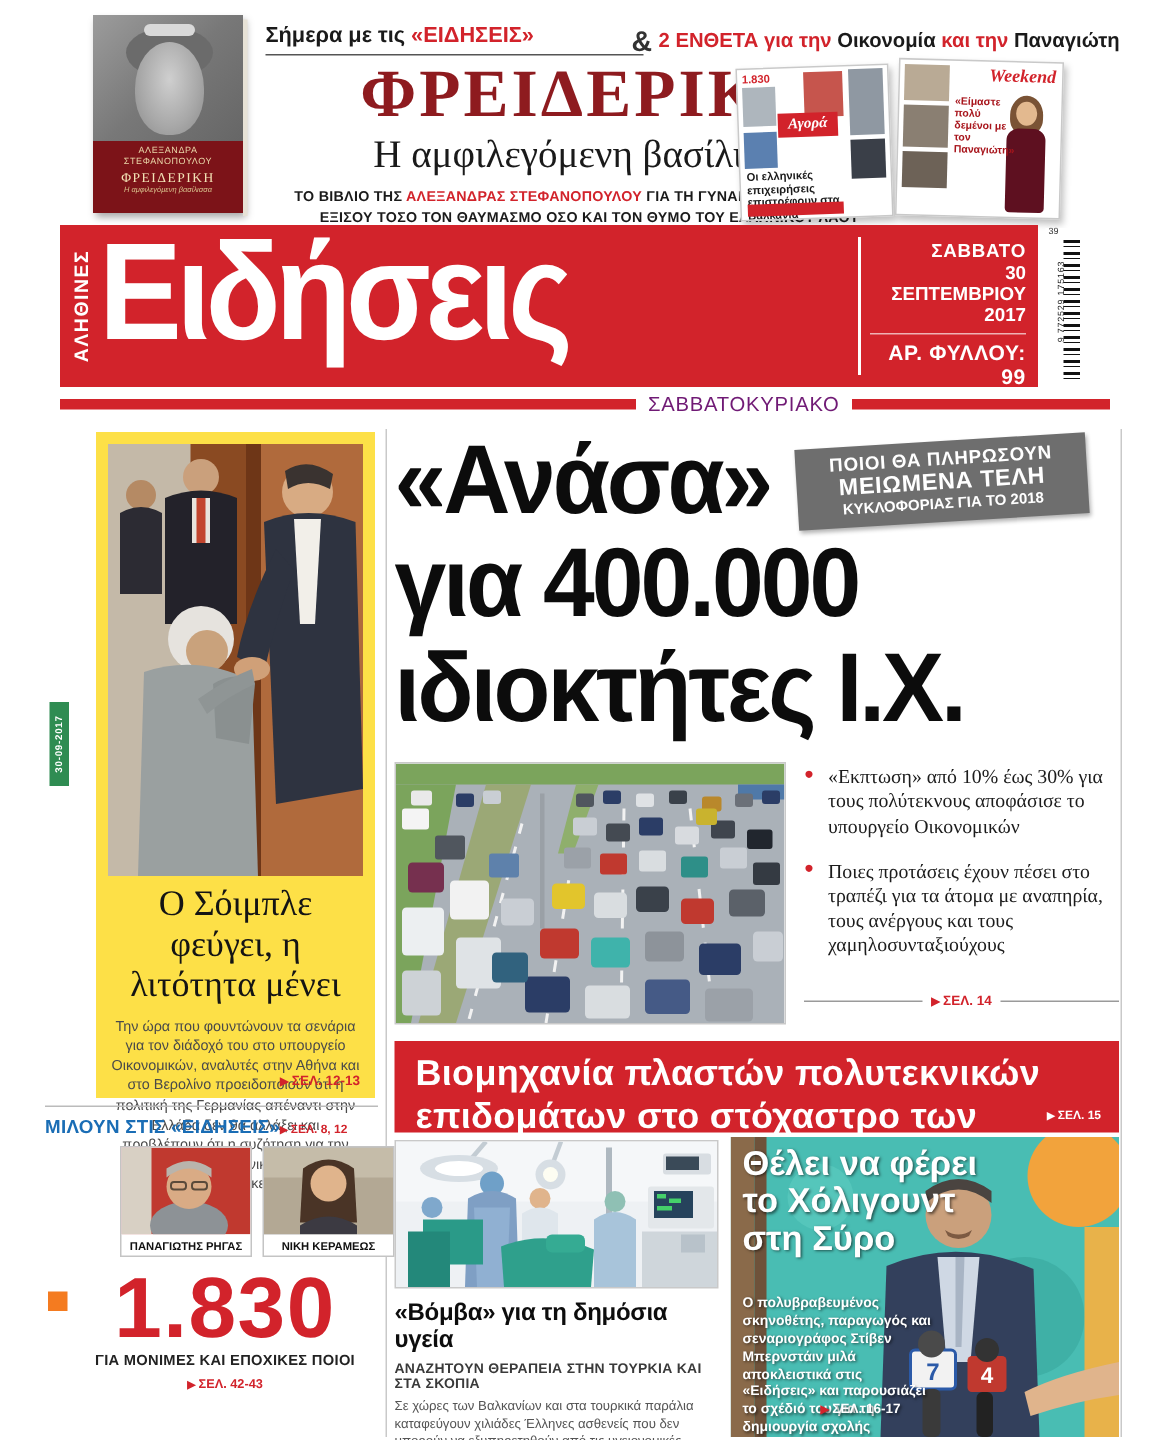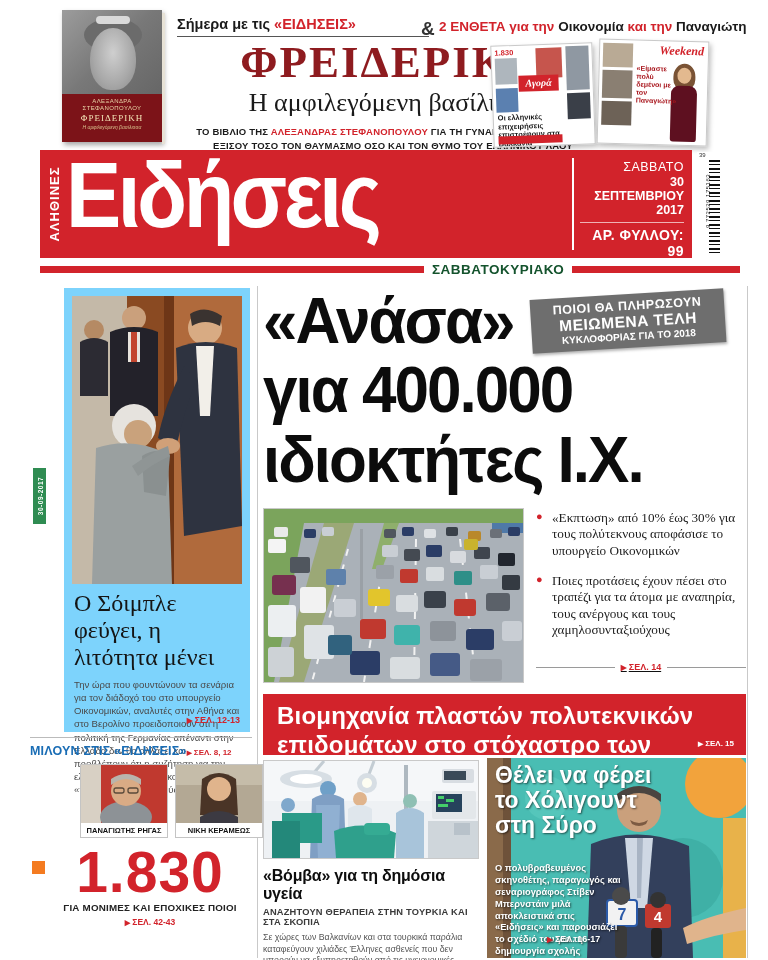--- a/index.html
+++ b/index.html
@@ -63,49 +63,49 @@
 
   
   .mast{left:40px;top:150px;width:652px;height:108px;background:#d2232b;}
   .mast-vert{position:absolute;left:3px;top:0;bottom:0;width:22px;}
   .mast-vert span{position:absolute;left:50%;top:50%;transform:translate(-50%,-50%) rotate(-90deg);
                   color:#fff;font-weight:bold;font-size:13px;letter-spacing:1px;white-space:nowrap;}
   .mast-logo{position:absolute;left:26px;top:-14px;color:#fff;font-weight:bold;font-size:92px;
              letter-spacing:-4px;transform:scaleX(.9);transform-origin:left top;line-height:1.3;}
   .mast-div{position:absolute;left:532px;top:8px;bottom:8px;width:2px;background:#fff;}
   .mast-info{position:absolute;left:540px;right:8px;top:10px;color:#fff;text-align:right;}
-  .mi-day{font-size:12.5px;font-weight:normal;letter-spacing:.5px;}
+  .mi-day{font-size:12.5px;font-weight:bold;letter-spacing:.5px;}
   .mi-date{font-size:12.5px;font-weight:bold;margin-top:1px;}
   .mi-hr{border-top:1px solid rgba(255,255,255,.65);margin:5px 0 4px;}
   .mi-issue{font-size:14px;font-weight:bold;letter-spacing:.5px;}
   .mi-price{font-size:13.5px;font-weight:bold;margin-top:9px;}
   .mi-offer{font-size:11.5px;font-weight:bold;margin-top:2px;}
   .barcode{left:697px;top:152px;width:24px;height:110px;background:#fff;}
   .bc-top{position:absolute;left:2px;top:0;font-size:6px;color:#333;}
   .bc-bars{position:absolute;right:1px;top:8px;width:11px;height:96px;
            background:repeating-linear-gradient(to bottom,#111 0 2px,#fff 2px 4px,#111 4px 5px,#fff 5px 8px);}
   .bc-num{position:absolute;left:-34px;top:46px;width:90px;transform:rotate(-90deg);font-size:6px;color:#222;
           text-align:center;letter-spacing:.5px;}
 
   .strip{left:40px;top:263px;width:700px;height:12px;display:flex;align-items:center;}
   .strip .bar{height:7px;background:#d2232b;}
   .strip .b1{width:384px;}
   .strip .b2{flex:1;}
-  .strip .t{font-size:13.5px;font-weight:bold;color:#14532d;letter-spacing:.5px;padding:0 8px;white-space:nowrap;}
+  .strip .t{font-size:13.5px;font-weight:normal;color:#701a75;letter-spacing:.5px;padding:0 8px;white-space:nowrap;}
 
   
   .vline{width:1px;background:#c9c9c9;}
   .v1{left:257px;top:286px;height:672px;}
   .v2{left:747px;top:286px;height:672px;}
 
   
   .datestrip{left:33px;top:468px;width:13px;height:56px;background:#2f8c52;}
   .datestrip span{position:absolute;left:50%;top:50%;transform:translate(-50%,-50%) rotate(-90deg);
                   color:#fff;font-size:6.5px;font-weight:bold;white-space:nowrap;letter-spacing:.5px;}
-  .lcard{left:64px;top:288px;width:186px;height:444px;background:#7dd3fc;}
+  .lcard{left:64px;top:288px;width:186px;height:444px;background:#fde047;text-align:center;}
   .lphoto{position:absolute;left:8px;top:8px;width:170px;height:288px;overflow:hidden;}
   .ltitle{position:absolute;left:10px;top:302px;width:166px;font-family:"Liberation Serif",serif;
           font-size:24px;line-height:1.13;color:#141414;}
   .lbody{position:absolute;left:10px;top:390px;width:166px;font-size:9.6px;line-height:1.37;color:#4a4a4a;}
   .lref{position:absolute;right:10px;bottom:7px;font-size:9px;font-weight:bold;color:#d2232b;}
 
   .pref-arrow{color:#d2232b;font-size:.85em;margin-right:2px;}
 
   .talks{left:30px;top:737px;width:222px;border-top:1px solid #bbb;padding-top:6px;}
   .talks-head{display:flex;justify-content:flex-start;align-items:baseline;}
@@ -133,21 +133,21 @@
   .badge .b2{font-size:15.5px;font-weight:800;letter-spacing:.5px;}
   .badge .b3{font-size:10px;font-weight:bold;}
 
   .traffic{left:263px;top:508px;width:259px;height:173px;border:1px solid #c9c9c9;overflow:hidden;}
 
   .bullets{left:536px;top:510px;width:210px;}
   .bullets ul{list-style:none;margin:0;padding:0;}
   .bullets li{position:relative;padding-left:16px;font-family:"Liberation Serif",serif;
               font-size:13.2px;line-height:1.24;color:#1c1c1c;margin-bottom:14px;}
   .bullets li::before{content:"●";position:absolute;left:0;top:0;color:#d2232b;font-size:11px;}
-  .bref{left:536px;top:662px;width:210px;display:flex;align-items:center;gap:6px;text-decoration:underline;}
+  .bref{left:536px;top:662px;width:210px;display:flex;align-items:center;gap:6px;}
   .bref .ln{flex:1;height:1px;background:#9a9a9a;}
   .bref .t{font-size:9px;font-weight:bold;color:#d2232b;white-space:nowrap;}
 
   .banner{left:263px;top:694px;width:483px;height:61px;background:#d2232b;color:#fff;
           padding:7px 14px 0;box-sizing:border-box;}
   .banner .txt{font-size:24px;font-weight:bold;line-height:1.22;letter-spacing:.2px;}
   .banner .ref{position:absolute;right:12px;bottom:7px;font-size:8px;font-weight:bold;color:#fff;}
   .banner .ref .pref-arrow{color:#fff;}
 
   .health{left:263px;top:760px;width:216px;}

